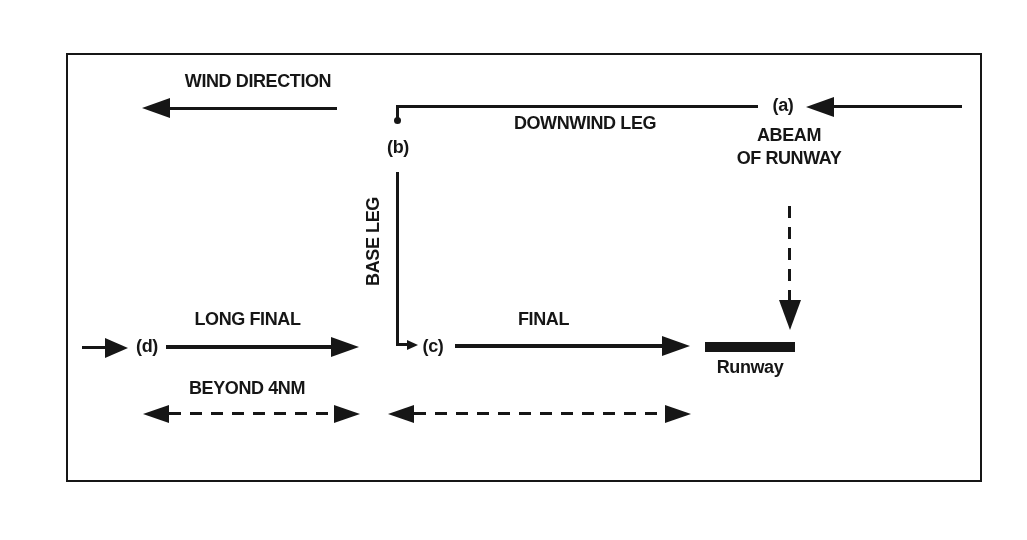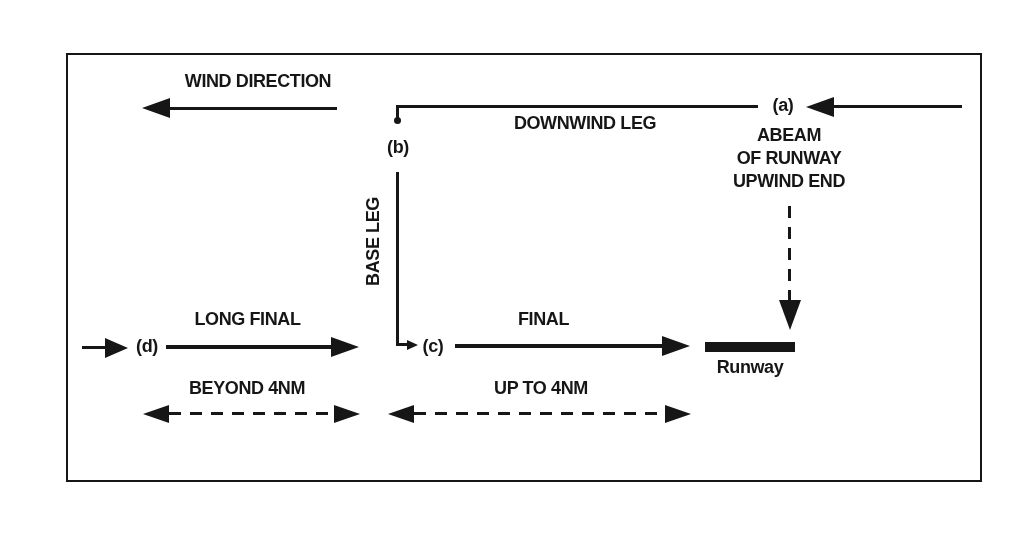--- a/index.html
+++ b/index.html
@@ -85,35 +85,33 @@
   <div class="lbl" style="left:476px; top:309px; width:135px;">FINAL</div>
   <div class="hline thick" style="left:455px; top:344px; width:208px;"></div>
   <div class="ah right" style="left:662px; top:336px;"></div>
 
   <div class="runway-bar" style="left:705px; top:342px; width:90px; height:10px;"></div>
   <div class="lbl" style="left:700px; top:357px; width:100px;">Runway</div>
 
   <div class="lbl" style="left:708px; top:124px; width:162px; white-space:normal; line-height:23px;">
     <span>ABEAM</span><br>
     <span>OF RUNWAY</span><br>
-    <span>UPWIND END</span>
   </div>
   <div class="dash-v" style="left:788px; top:206px; height:96px;"></div>
   <div class="ah down" style="left:779px; top:300px;"></div>
 
   <div class="hline" style="left:82px; top:346px; width:24px;"></div>
   <div class="ah right" style="left:105px; top:338px; border-left-width:23px;"></div>
   <div class="lbl" style="left:128px; top:336px; width:38px;">(d)</div>
   <div class="lbl" style="left:170px; top:309px; width:155px;">LONG FINAL</div>
   <div class="hline thick" style="left:166px; top:345px; width:166px;"></div>
   <div class="ah right" style="left:331px; top:337px;"></div>
 
   <div class="lbl" style="left:168px; top:378px; width:158px;">BEYOND 4NM</div>
   <div class="ah sm-left" style="left:143px; top:405px;"></div>
   <div class="dash-h" style="left:169px; top:412px; width:164px;"></div>
   <div class="ah sm-right" style="left:334px; top:405px;"></div>
 
-  <div class="lbl" style="left:462px; top:378px; width:158px;">UP TO 4NM</div>
   <div class="ah sm-left" style="left:388px; top:405px;"></div>
   <div class="dash-h" style="left:414px; top:412px; width:250px;"></div>
   <div class="ah sm-right" style="left:665px; top:405px;"></div>
 
 </div>
 
 </body></html>

